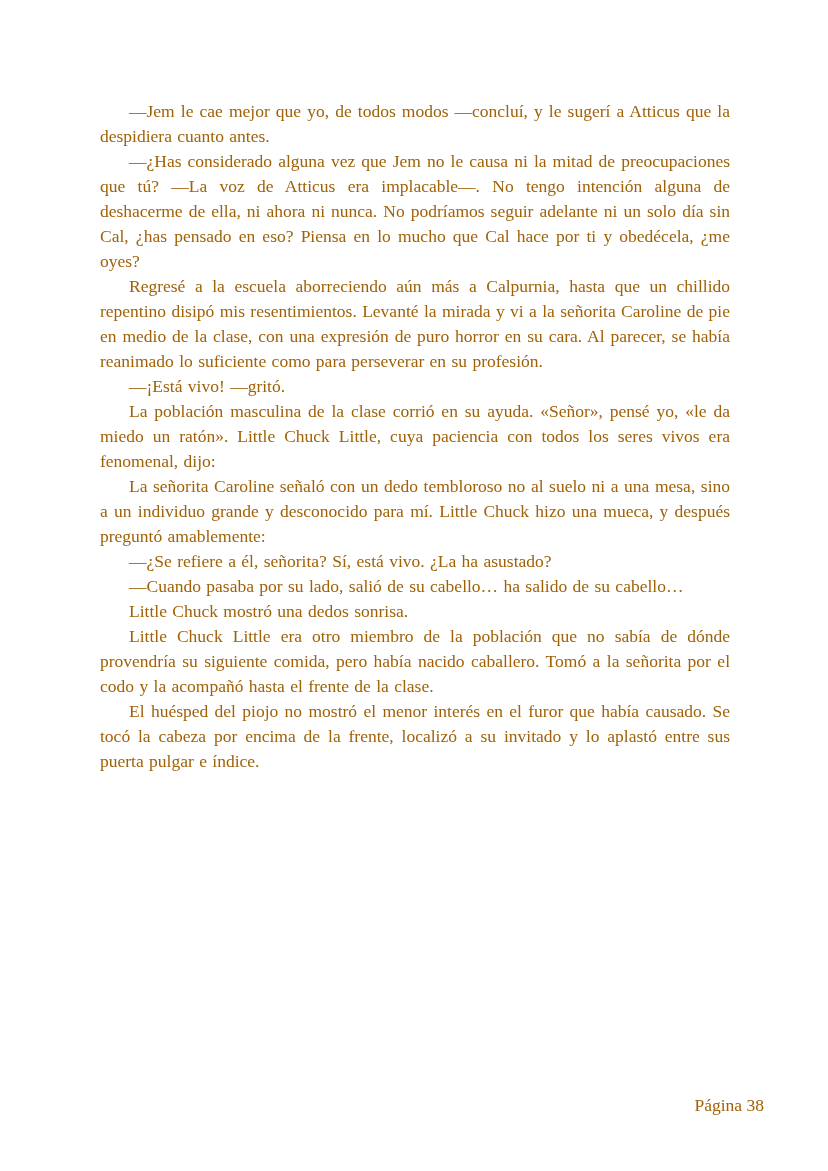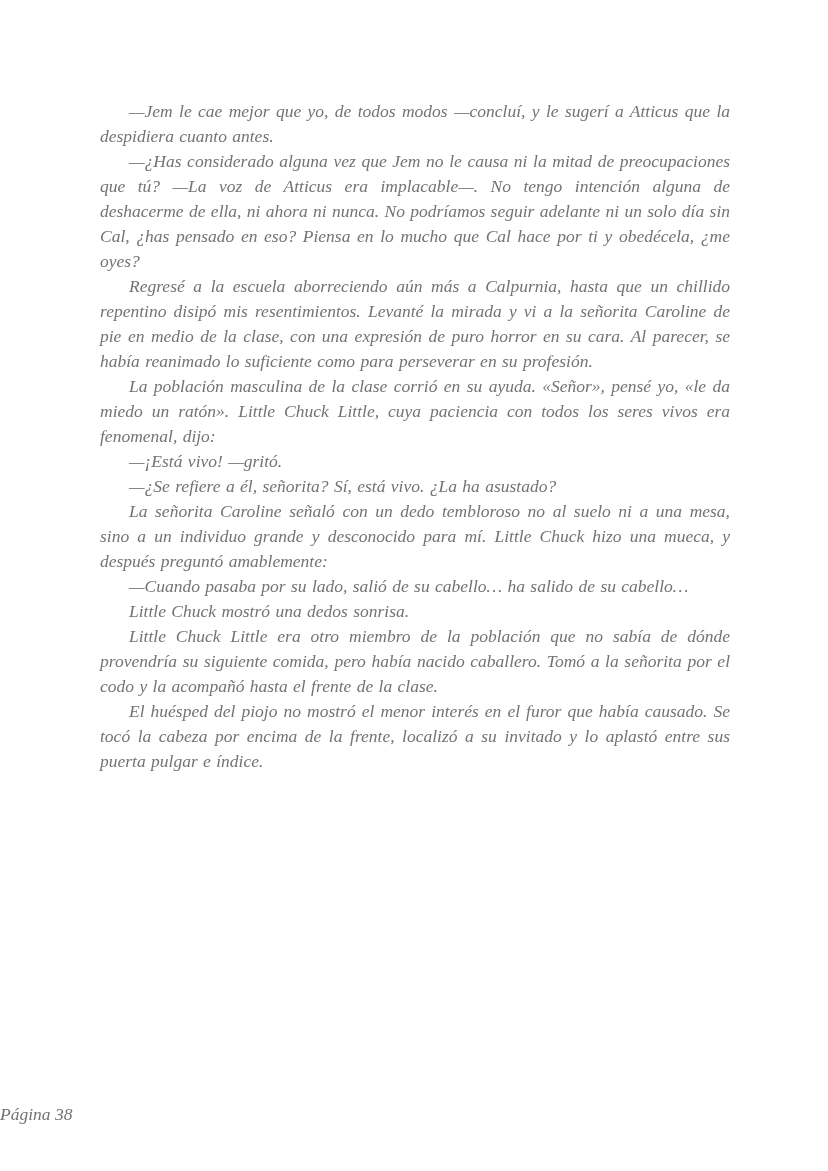--- a/index.html
+++ b/index.html
@@ -7,59 +7,58 @@
     padding: 0;
     background: #ffffff;
   }
   .page {
     position: relative;
     width: 764px;
     height: 1171px;
     background: #ffffff;
     overflow: hidden;
     font-family: "Liberation Serif", serif;
-    color: #737373;
-    font-style: italic;
+    color: #a16207;
   }
   .text-block {
     position: absolute;
     top: 99px;
     left: 100px;
     width: 630px;
   }
   .text-block p {
     margin: 0;
     padding: 0;
     font-size: 17.5px;
     line-height: 25px;
     text-align: justify;
     text-indent: 29px;
     word-spacing: 1px;
   }
   .page-footer {
     position: absolute;
     left: 0;
-    bottom: 44px;
+    bottom: 53px;
     width: 100%;
-    text-align: left;
+    text-align: right;
     font-size: 17.5px;
     line-height: 25px;
   }
 </style>
 </head>
 <body>
 
 <div class="page">
   <div class="text-block">
     <p>—Jem le cae mejor que yo, de todos modos —concluí, y le sugerí a Atticus que la despidiera cuanto antes.</p>
     <p>—¿Has considerado alguna vez que Jem no le causa ni la mitad de preocupaciones que tú? —La voz de Atticus era implacable—. No tengo intención alguna de deshacerme de ella, ni ahora ni nunca. No podríamos seguir adelante ni un solo día sin Cal, ¿has pensado en eso? Piensa en lo mucho que Cal hace por ti y obedécela, ¿me oyes?</p>
     <p>Regresé a la escuela aborreciendo aún más a Calpurnia, hasta que un chillido repentino disipó mis resentimientos. Levanté la mirada y vi a la señorita Caroline de pie en medio de la clase, con una expresión de puro horror en su cara. Al parecer, se había reanimado lo suficiente como para perseverar en su profesión.</p>
+    <p>—¡Está vivo! —gritó.</p>
     <p>La población masculina de la clase corrió en su ayuda. «Señor», pensé yo, «le da miedo un ratón». Little Chuck Little, cuya paciencia con todos los seres vivos era fenomenal, dijo:</p>
-    <p>—¡Está vivo! —gritó.</p>
+    <p>La señorita Caroline señaló con un dedo tembloroso no al suelo ni a una mesa, sino a un individuo grande y desconocido para mí. Little Chuck hizo una mueca, y después preguntó amablemente:</p>
     <p>—¿Se refiere a él, señorita? Sí, está vivo. ¿La ha asustado?</p>
-    <p>La señorita Caroline señaló con un dedo tembloroso no al suelo ni a una mesa, sino a un individuo grande y desconocido para mí. Little Chuck hizo una mueca, y después preguntó amablemente:</p>
     <p>—Cuando pasaba por su lado, salió de su cabello… ha salido de su cabello…</p>
     <p>Little Chuck mostró una dedos sonrisa.</p>
     <p>Little Chuck Little era otro miembro de la población que no sabía de dónde provendría su siguiente comida, pero había nacido caballero. Tomó a la señorita por el codo y la acompañó hasta el frente de la clase.</p>
     <p>El huésped del piojo no mostró el menor interés en el furor que había causado. Se tocó la cabeza por encima de la frente, localizó a su invitado y lo aplastó entre sus puerta pulgar e índice.</p>
   </div>
   <div class="page-footer">Página 38</div>
 </div>
 
 </body></html>

